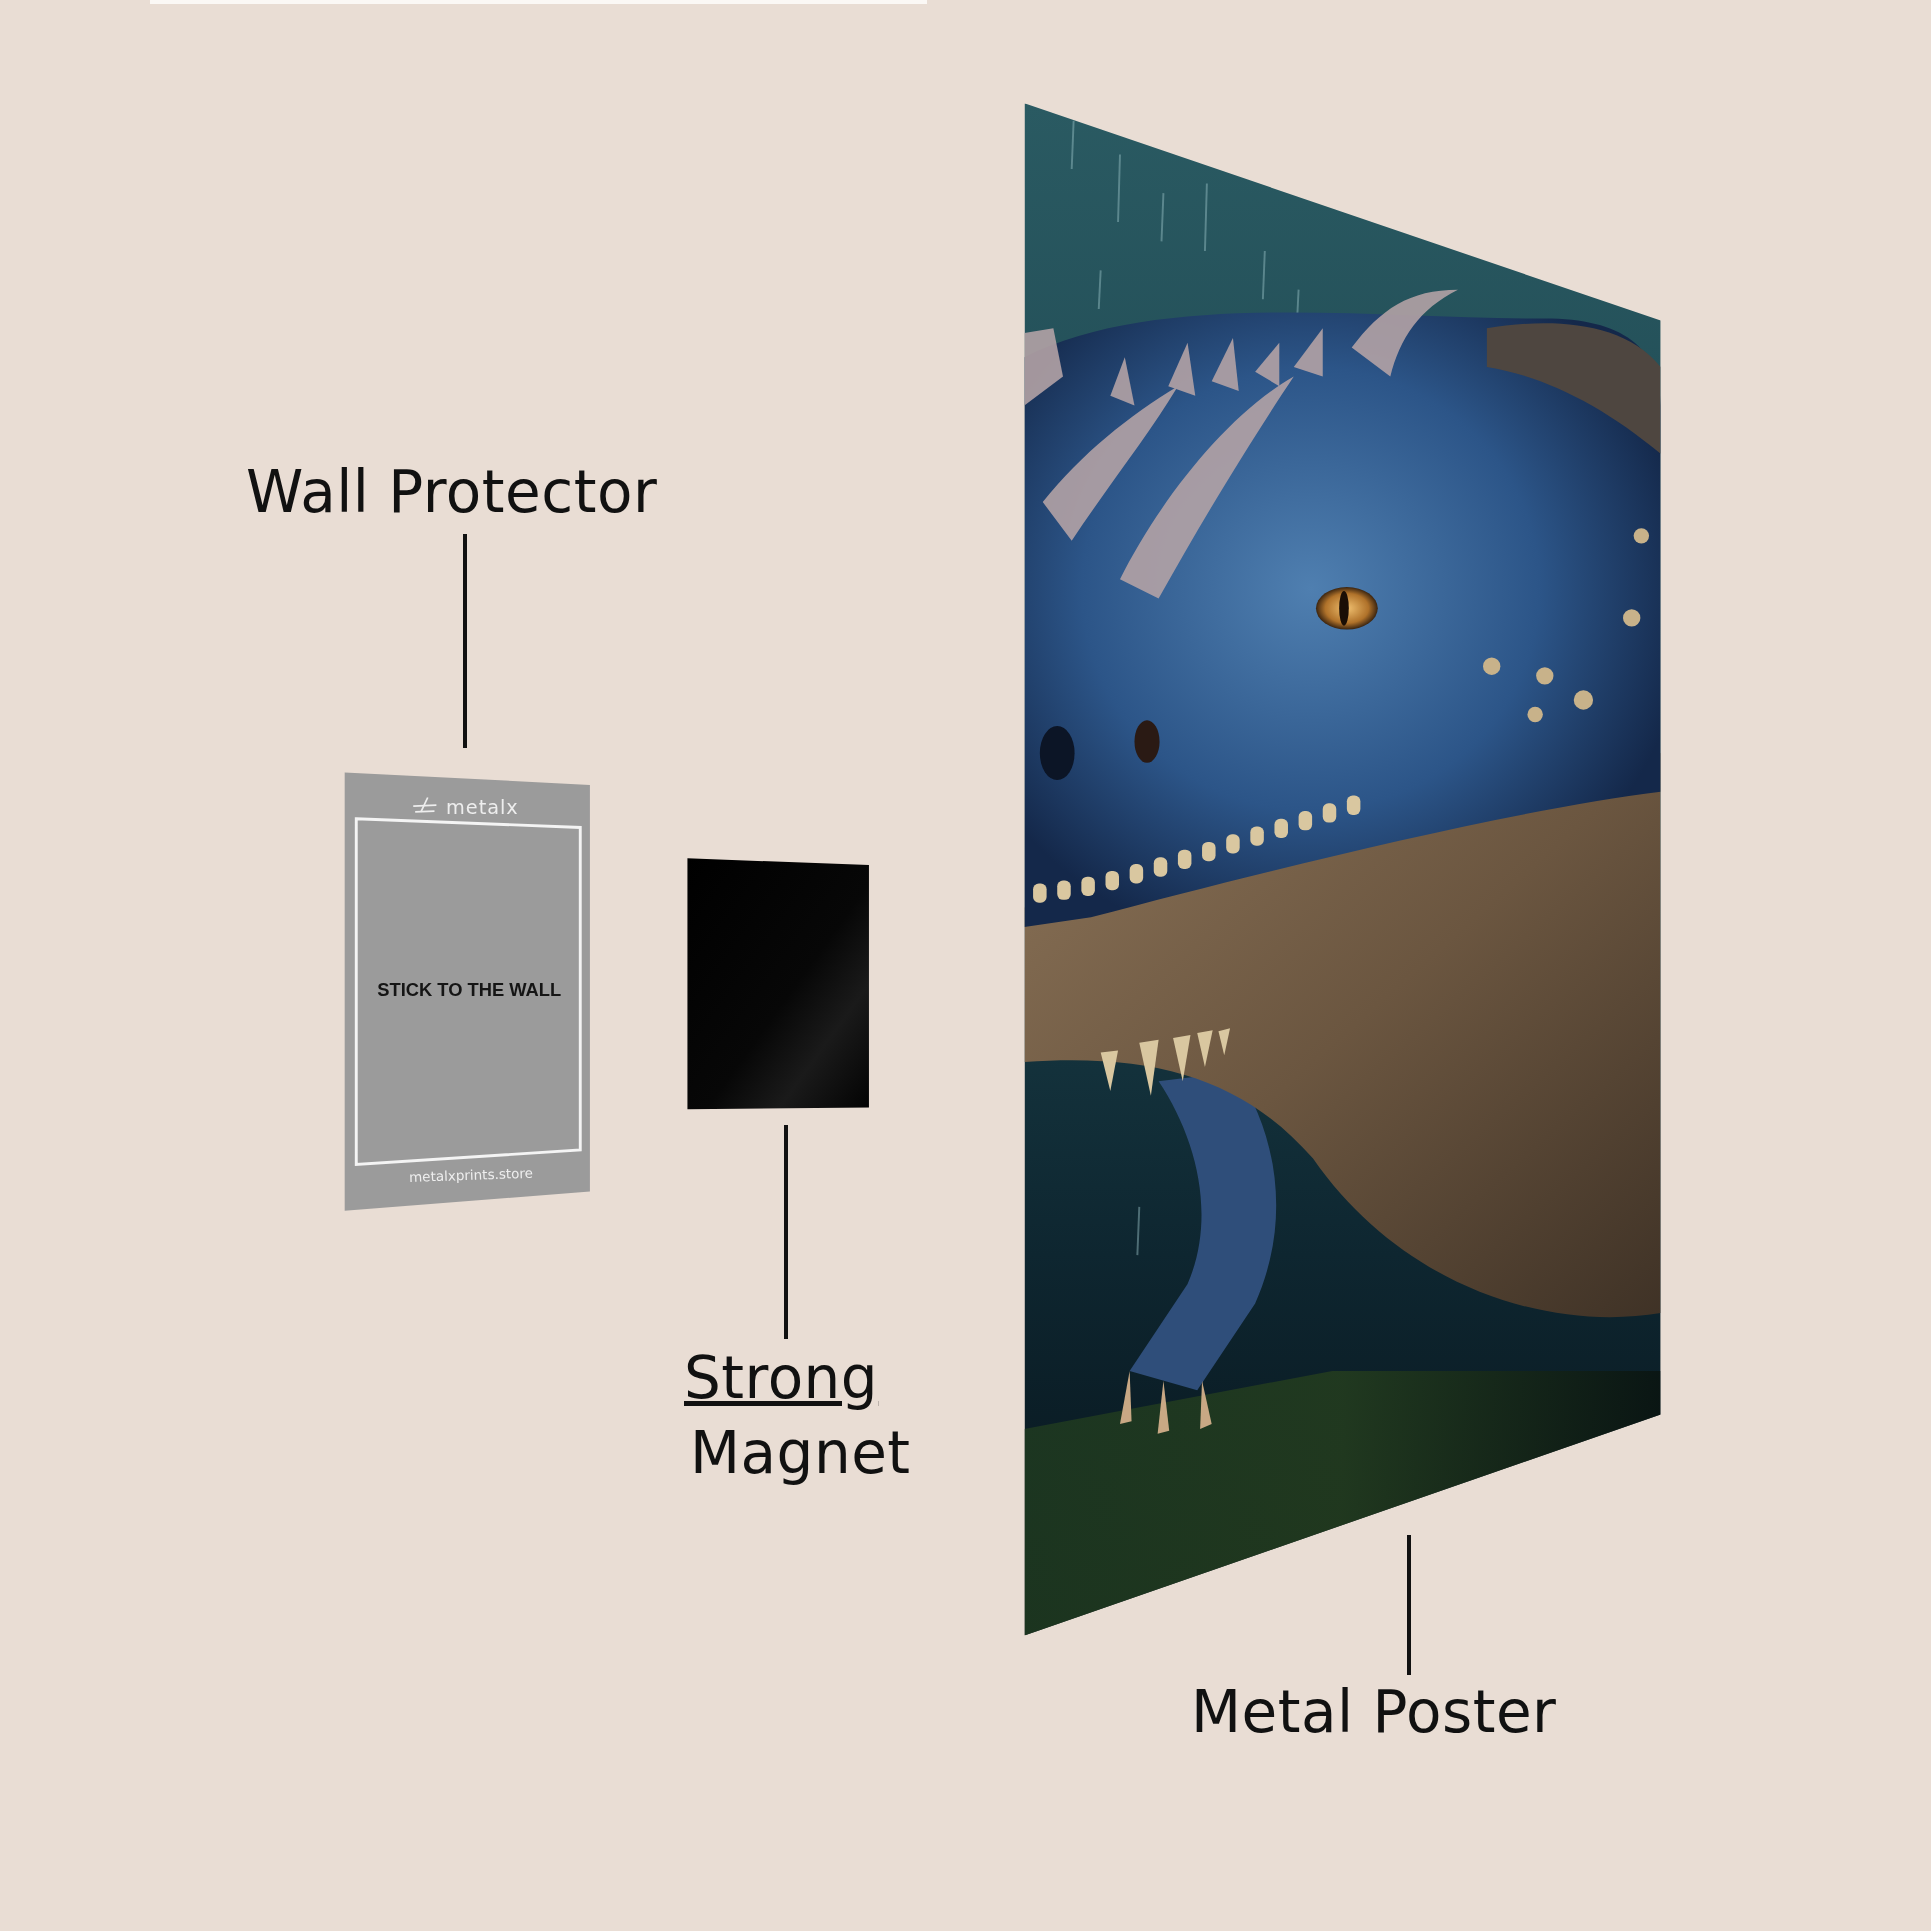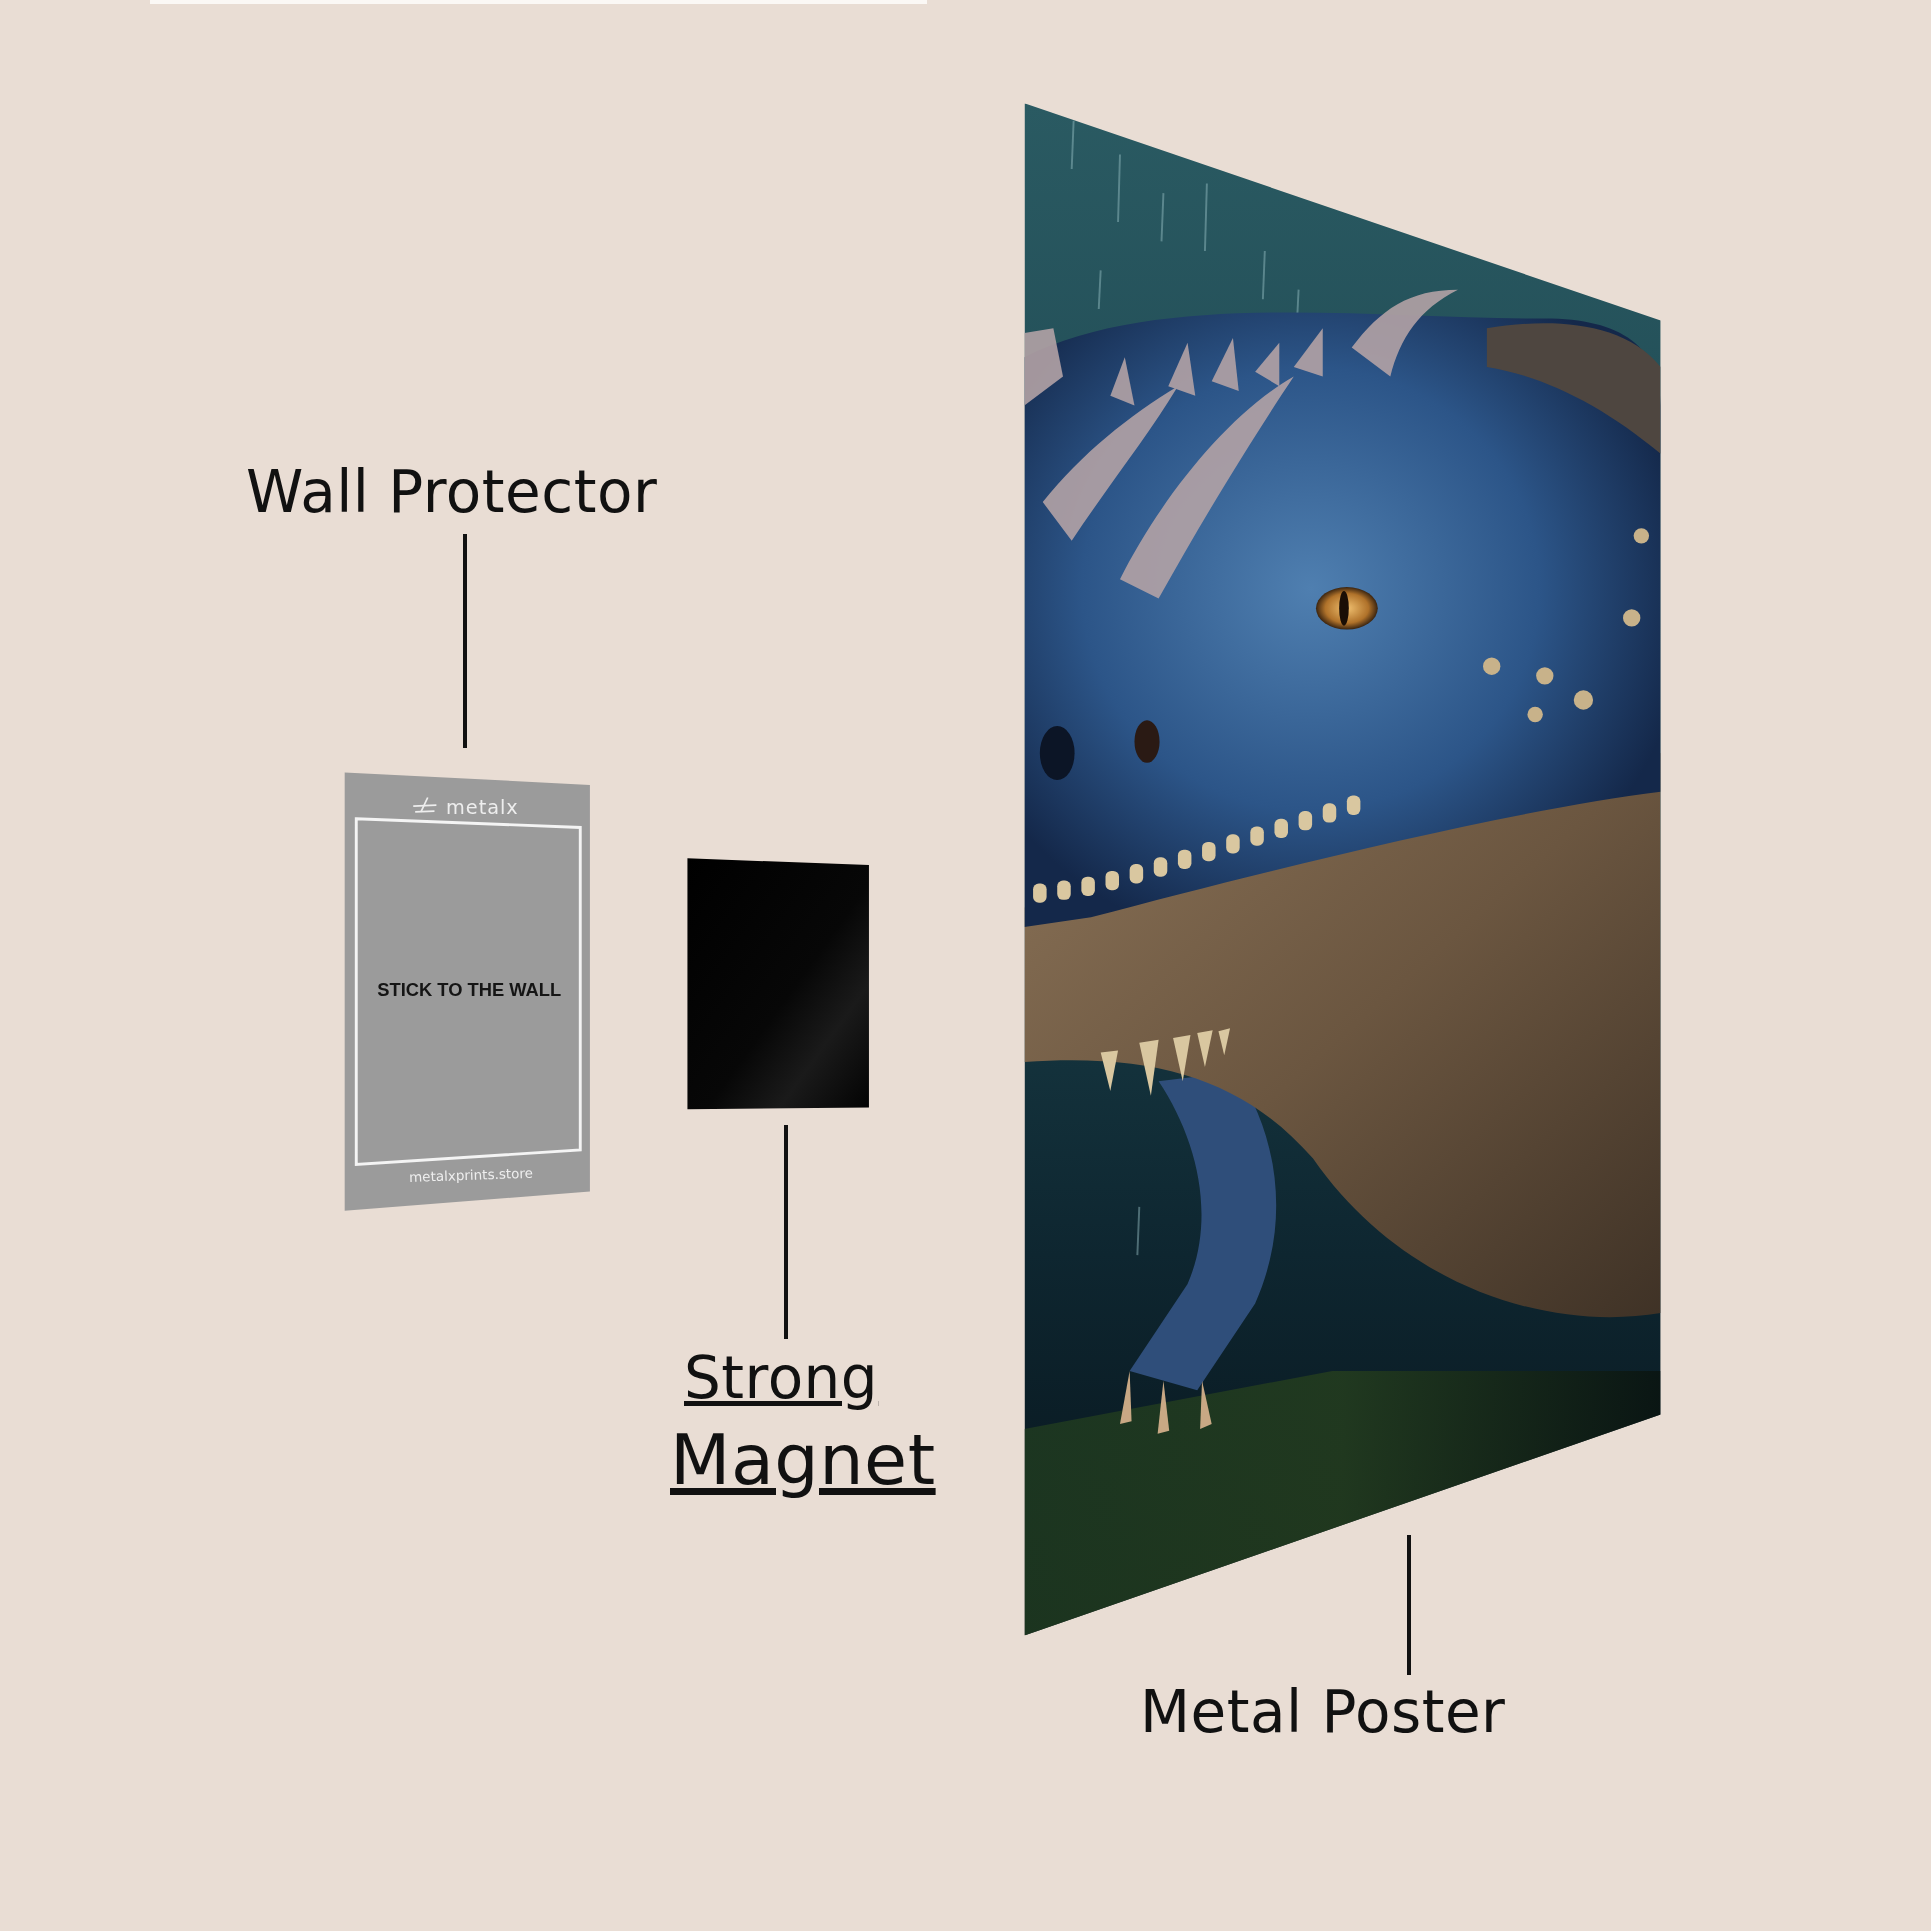--- a/index.html
+++ b/index.html
@@ -24,24 +24,24 @@
 </head>
 <body>
 
 <div class="top-strip"></div>
 
 <div class="label" style="left:246px; top:458px; font-size:58px;">Wall Protector</div>
 <div class="leader" style="left:463px; top:534px; height:214px;"></div>
 
 <div class="leader" style="left:784px; top:1125px; height:214px;"></div>
 <div class="label" style="left:684px; top:1344px; font-size:58px;text-decoration:underline;">Strong</div>
-<div class="label" style="left:670px; top:1419px; font-size:70px;text-decoration:underline;">Magnet</div>
+<div class="label" style="left:690px; top:1419px; font-size:58px;">Magnet</div>
 
 <div class="leader" style="left:1407px; top:1535px; height:140px;"></div>
-<div class="label" style="left:1140px; top:1678px; font-size:58px;">Metal Poster</div>
+<div class="label" style="left:1191px; top:1678px; font-size:58px;">Metal Poster</div>
 
 <svg class="scene" width="1931" height="1931" viewBox="0 0 2000 2000">
   <defs>
     <linearGradient id="magGrad" x1="0" y1="0" x2="1" y2="1">
       <stop offset="0" stop-color="#000"></stop>
       <stop offset="0.55" stop-color="#070707"></stop>
       <stop offset="0.75" stop-color="#1a1a1a"></stop>
       <stop offset="1" stop-color="#030303"></stop>
     </linearGradient>
     <linearGradient id="bgTeal" x1="0" y1="0" x2="0" y2="1">

